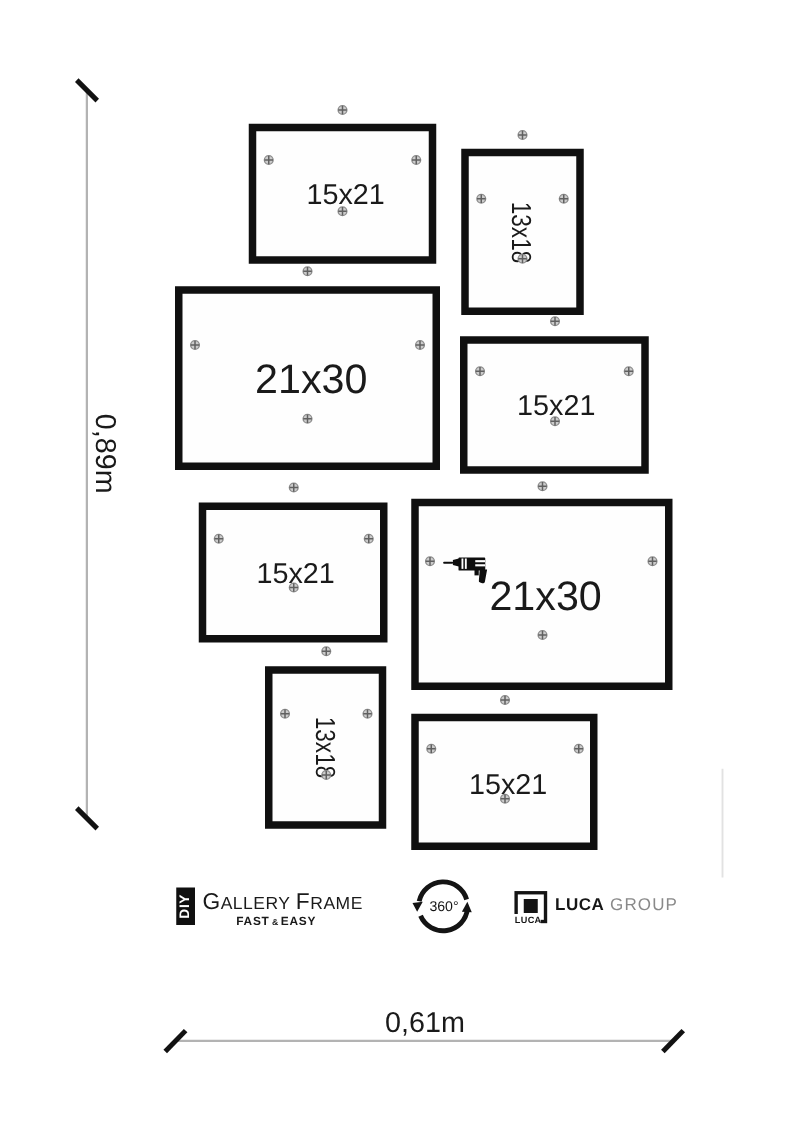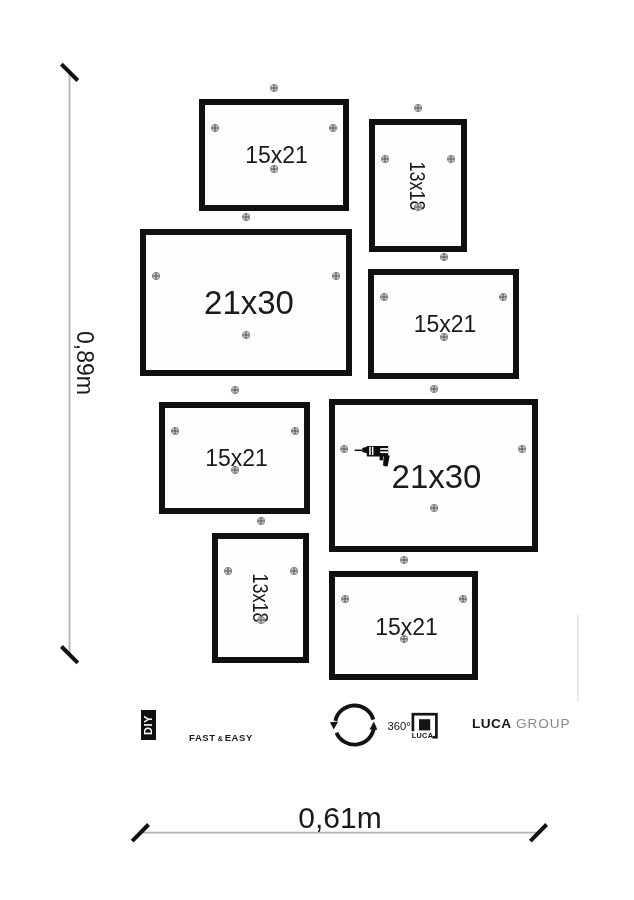--- a/index.html
+++ b/index.html
@@ -36,21 +36,21 @@
 
     <line x1="132.2" y1="841.2" x2="148.5" y2="824.5" stroke="#121212" stroke-width="4"></line>
 
     <line x1="530.3" y1="841.2" x2="546.6" y2="824.5" stroke="#121212" stroke-width="4"></line>
 
     <line x1="578" y1="615" x2="578" y2="702" stroke="#e2e2e2" stroke-width="1.5"></line>
   </svg>
 
   <div style="position:absolute;left:84px;top:363px;transform:translate(-50%,-50%) rotate(90deg);font-size:23px;" class="lbl">0,89m</div>
 
-  <div style="position:absolute;left:340px;top:818px;transform:translate(-50%,-50%);font-size:30px;" class="lbl">0,61m</div>
+  <div style="position:absolute;left:340px;top:818px;transform:translate(-50%,-50%);font-size:23px;" class="lbl">0,61m</div>
 
   <div class="frame" style="left:199px;top:72px;width:150px;height:112px;">
     <div class="lbl" style="font-size:23px;margin-left:5px;">15x21</div>
   </div>
 
   <svg class="scr" style="left:274px;top:87.5px">
       <use href="#screw"></use>
     </svg>
   <svg class="scr" style="left:274px;top:168.5px">
       <use href="#screw"></use>
@@ -194,40 +194,43 @@
       <use href="#screw"></use>
     </svg>
   <svg class="scr" style="left:463px;top:598.5px">
       <use href="#screw"></use>
     </svg>
 
   <div style="position:absolute;left:141px;top:710px;width:14.5px;height:30px;background:#101010;">
     <div style="position:absolute;left:50%;top:50%;transform:translate(-50%,-50%) rotate(-90deg);color:#fff;font-size:11px;font-weight:bold;letter-spacing:0.5px;">DIY</div>
   </div>
 
+  <div style="position:absolute;left:162px;top:712px;line-height:1;white-space:nowrap;color:#1a1a1a;letter-spacing:0.4px;">
+    <span style="font-size:18.2px;">G</span><span style="font-size:14px;">ALLERY&nbsp;</span><span style="font-size:18.2px;">F</span><span style="font-size:14px;">RAME</span>
+  </div>
 
   <div style="position:absolute;left:189px;top:727.5px;line-height:1;white-space:nowrap;color:#1a1a1a;font-weight:bold;">
     <span style="font-size:9.5px;letter-spacing:0.6px;margin-top:26px;">FAST</span><span style="font-size:7px;"> &amp; </span><span style="font-size:9.5px;letter-spacing:0.6px;text-align:center;">EASY</span>
   </div>
 
   <svg style="position:absolute;left:332px;top:703px;overflow:visible" width="46" height="46" viewBox="0 0 46 46">
     <g stroke="#141414" stroke-width="3.9" fill="none">
       <path d="M 41.3 16.6 A 19.6 19.6 0 0 0 3.33 17.93"></path>
       <path d="M 4.46 29.66 A 19.6 19.6 0 0 0 42 24.05"></path>
     </g>
     <path d="M -2 19.3 L 6.2 18.4 L 1.7 26.4 Z" fill="#141414"></path>
     <path d="M 37.5 26.4 L 45.4 26.7 L 41.9 18.4 Z" fill="#141414"></path>
   </svg>
 
-  <div style="position:absolute;left:343.5px;top:720.5px;font-size:11.3px;color:#141414;line-height:1;margin-left:44px;">360°</div>
+  <div style="position:absolute;left:343.5px;top:720.5px;font-size:11.3px;color:#141414;line-height:1;">360°</div>
 
   <svg style="position:absolute;left:410px;top:711px" width="30" height="29" viewBox="0 0 30 29">
     <rect x="2.9" y="3.2" width="23.5" height="23" fill="none" stroke="#141414" stroke-width="2.7"></rect>
     <rect x="9" y="8.2" width="11.2" height="11.2" fill="#141414"></rect>
     <rect x="0.5" y="20.2" width="22" height="8.5" fill="#fff"></rect>
     <text x="1.8" y="27.2" font-family="Liberation Sans, sans-serif" font-weight="bold" font-size="7.3" fill="#141414" letter-spacing="0.3">LUCA</text>
   </svg>
 
-  <div style="position:absolute;left:472px;top:717px;line-height:1;white-space:nowrap;font-size:13.6px;">
+  <div style="position:absolute;left:444px;top:717px;line-height:1;white-space:nowrap;font-size:13.6px;">
     <span style="font-weight:bold;color:#161616;letter-spacing:0.4px;">LUCA</span><span style="color:#898989;letter-spacing:0.9px;">&nbsp;GROUP</span>
   </div>
 
 </div>
 
 </body></html>

